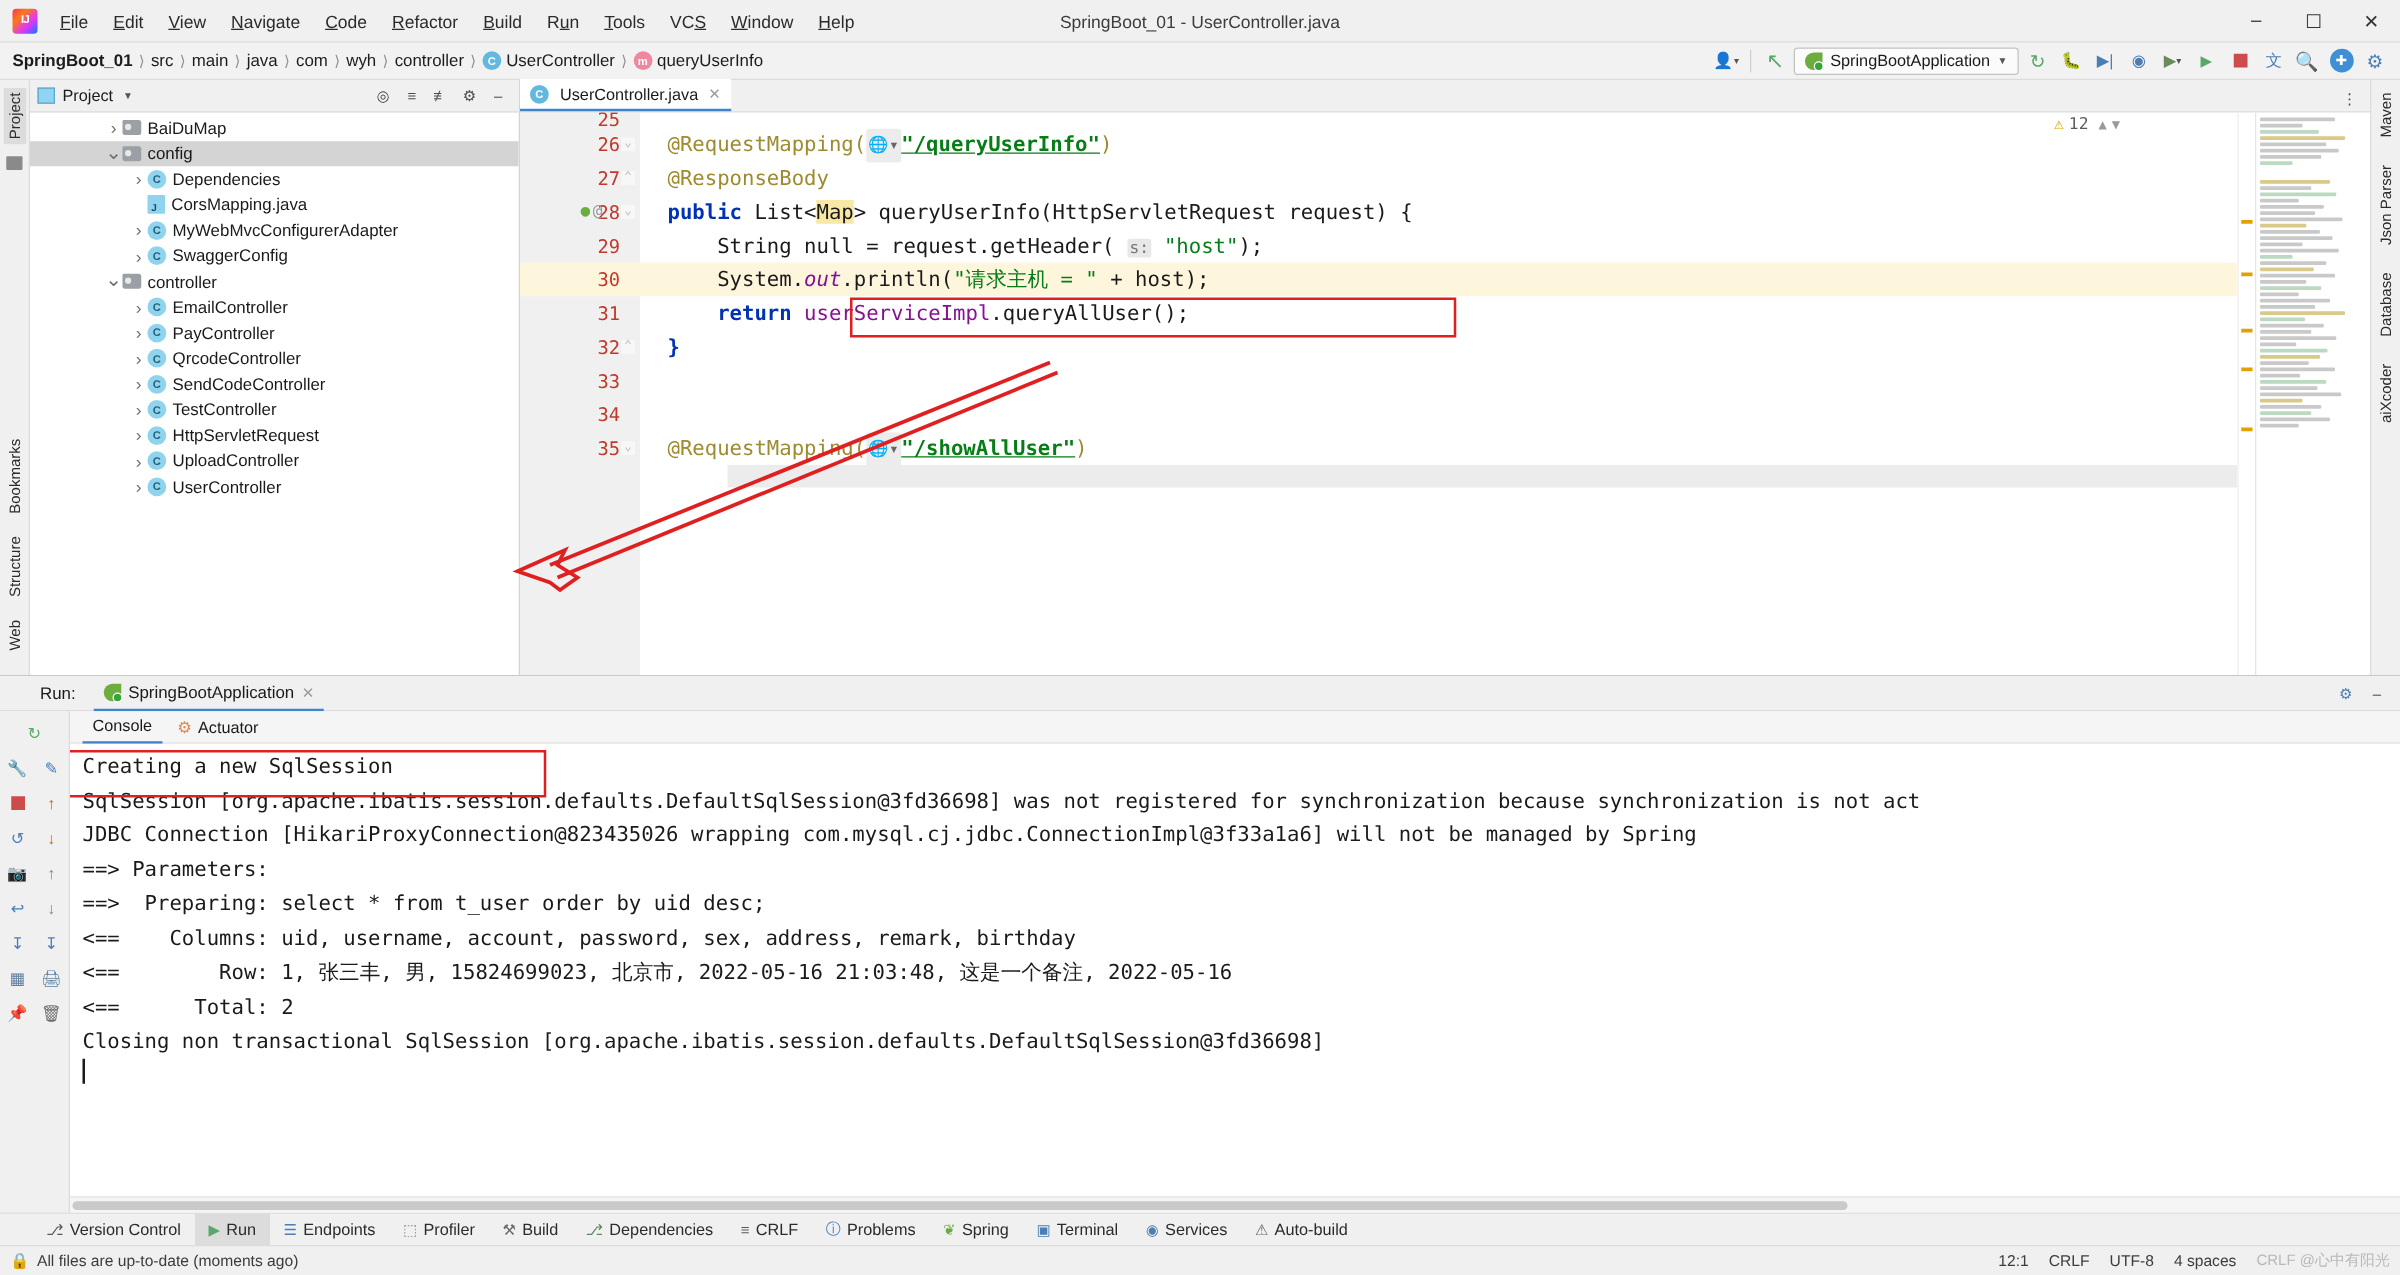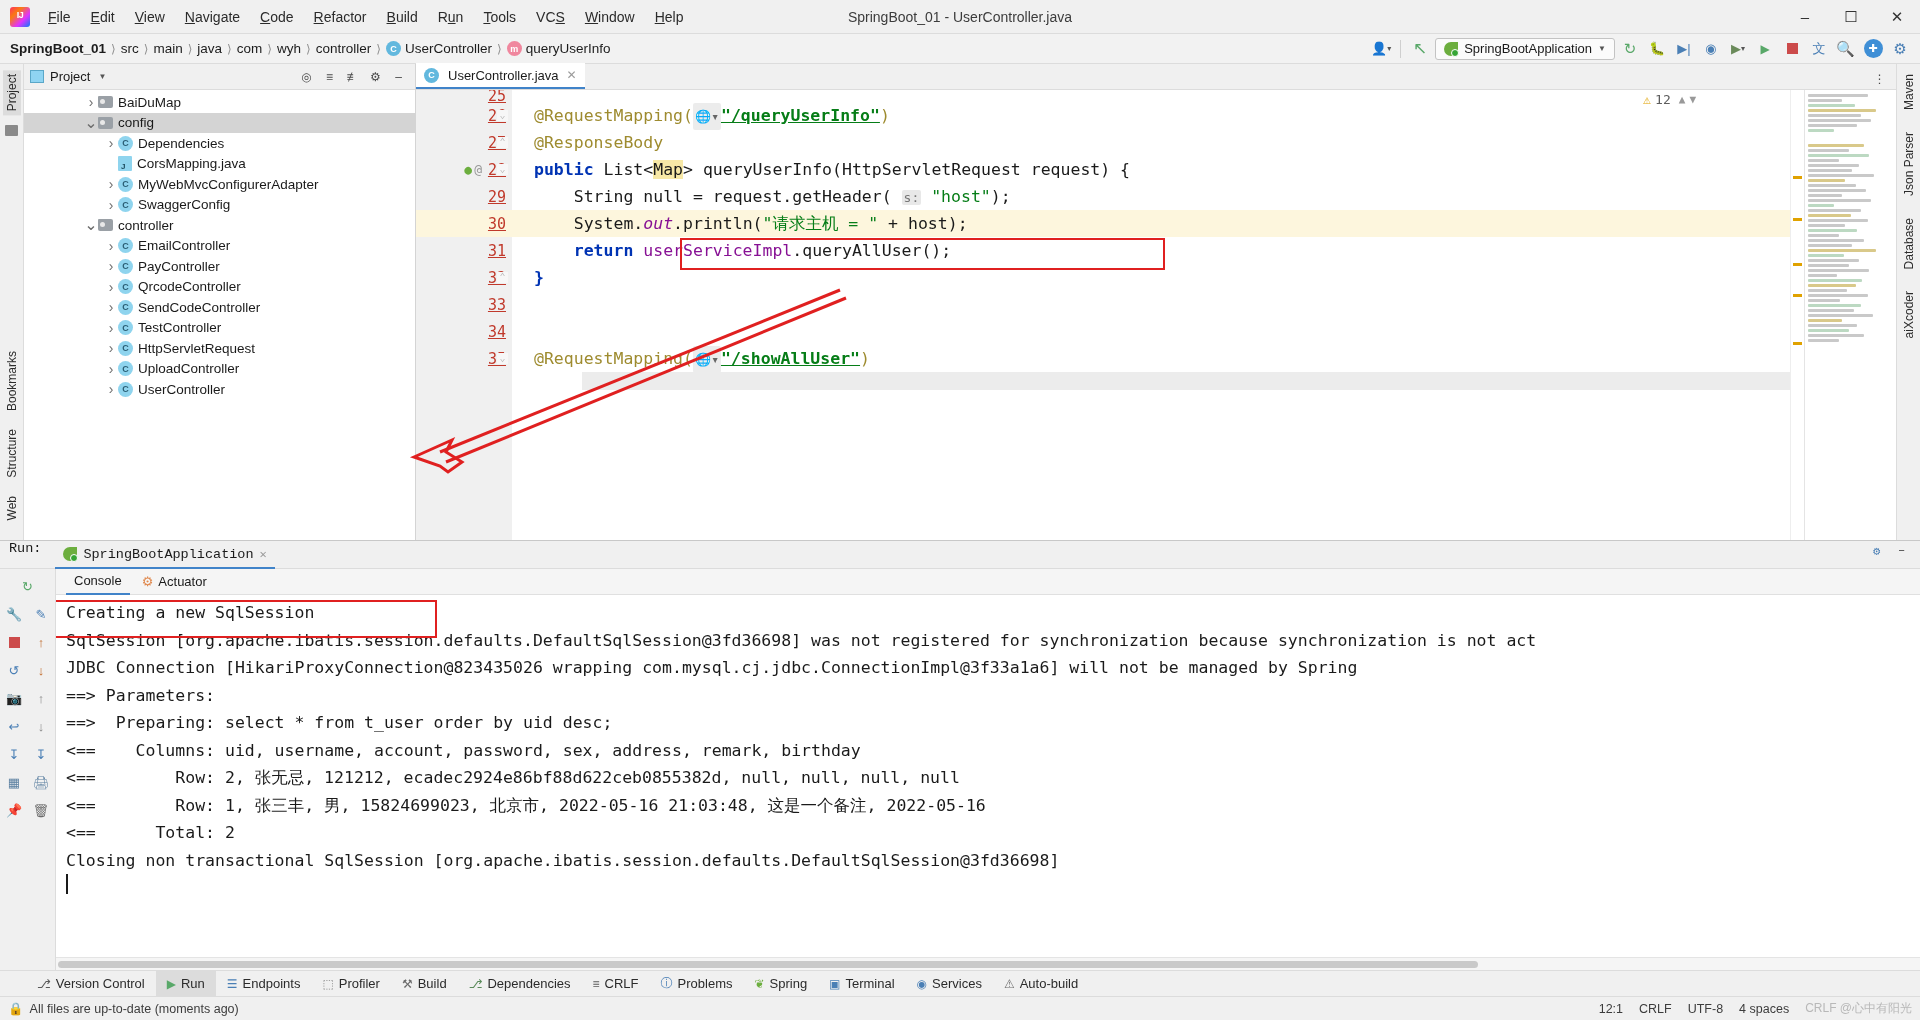--- a/index.html
+++ b/index.html
@@ -169,21 +169,21 @@
   .etab .x { color: #9a9a9a; font-size: 12px; margin-left: 3px; }
   .tabbar-right { margin-left: auto; padding-right: 6px; display: flex; align-items: center; }
 
   .editor-body { flex: 1 1 auto; display: flex; position: relative; min-height: 0; overflow: hidden; }
   .gutter {
     width: 96px; background: #f0f0f0; flex: 0 0 96px; position: relative;
     font-family: "DejaVu Sans Mono", monospace; font-size: 15px;
   }
   .gline {
     height: 27px; display: flex; align-items: center; justify-content: flex-end;
-    padding-right: 6px; color: #c0392b; position: relative; text-decoration: underline;
+    padding-right: 16px; color: #c0392b; position: relative;
   }
   .gline.cur { background: #fdf6dd; }
   .g-marks { position: absolute; right: 30px; display: flex; gap: 2px; align-items: center; }
   .fold {
     position: absolute; right: 4px; width: 11px; height: 11px;
     border: 1px solid #b8b8b8; color: #888; font-size: 9px; line-height: 9px;
     text-align: center; background: #f7f7f7;
   }
   .fold.tri { border: none; color: #bbb; font-size: 10px; }
 
@@ -232,21 +232,21 @@
   }
   .mm-line { height: 3px; margin-bottom: 2px; background: #c9c9c9; border-radius: 1px; }
 
   
   .runpanel {
     height: 430px; background: #fff; border-top: 1px solid #c8c8c8;
     display: flex; flex-direction: column; flex: 0 0 430px;
   }
   .run-head {
     height: 28px; background: #f0f0f0; border-bottom: 1px solid #dcdcdc;
-    display: flex; align-items: flex-start; padding-left: 9px; flex: 0 0 28px; font-family: Liberation Mono, monospace;
+    display: flex; align-items: center; padding-left: 32px; flex: 0 0 28px;
   }
   .run-label { font-size: 13.5px; margin-right: 14px; }
   .run-tab {
     display: flex; align-items: center; gap: 6px; height: 28px; padding: 0 8px;
     border-bottom: 2px solid #4083c9; font-size: 13.5px;
   }
   .run-head-right { margin-left: auto; display: flex; gap: 4px; padding-right: 8px; align-items:center; }
 
   .run-body { flex: 1 1 auto; display: flex; min-height: 0; }
   .run-sidebar {
@@ -719,21 +719,20 @@
           </div>
         </div>
         <div class="console-out" id="console">
           <div class="red-box-console" style="left:-2px; top:5px; width:383px; height:38px;"></div>
             <div class="coline">Creating a new SqlSession</div>
             <div class="coline">SqlSession [org.apache.ibatis.session.defaults.DefaultSqlSession@3fd36698] was not registered for synchronization because synchronization is not act</div>
             <div class="coline">JDBC Connection [HikariProxyConnection@823435026 wrapping com.mysql.cj.jdbc.ConnectionImpl@3f33a1a6] will not be managed by Spring</div>
             <div class="coline">==&gt; Parameters: </div>
             <div class="coline">==&gt;  Preparing: select * from t_user order by uid desc;</div>
             <div class="coline">&lt;==    Columns: uid, username, account, password, sex, address, remark, birthday</div>
-            <div class="coline">&lt;==        Row: 2, 张无忌, 121212, ecadec2924e86bf88d622ceb0855382d, null, null, null, null</div>
             <div class="coline">&lt;==        Row: 1, 张三丰, 男, 15824699023, 北京市, 2022-05-16 21:03:48, 这是一个备注, 2022-05-16</div>
             <div class="coline">&lt;==      Total: 2</div>
             <div class="coline">Closing non transactional SqlSession [org.apache.ibatis.session.defaults.DefaultSqlSession@3fd36698]</div>
             <div class="coline"><span class="caret-line"></span></div>
           </div>
         <div class="console-scroll"></div>
       </div>
     </div>
   </div>
 

